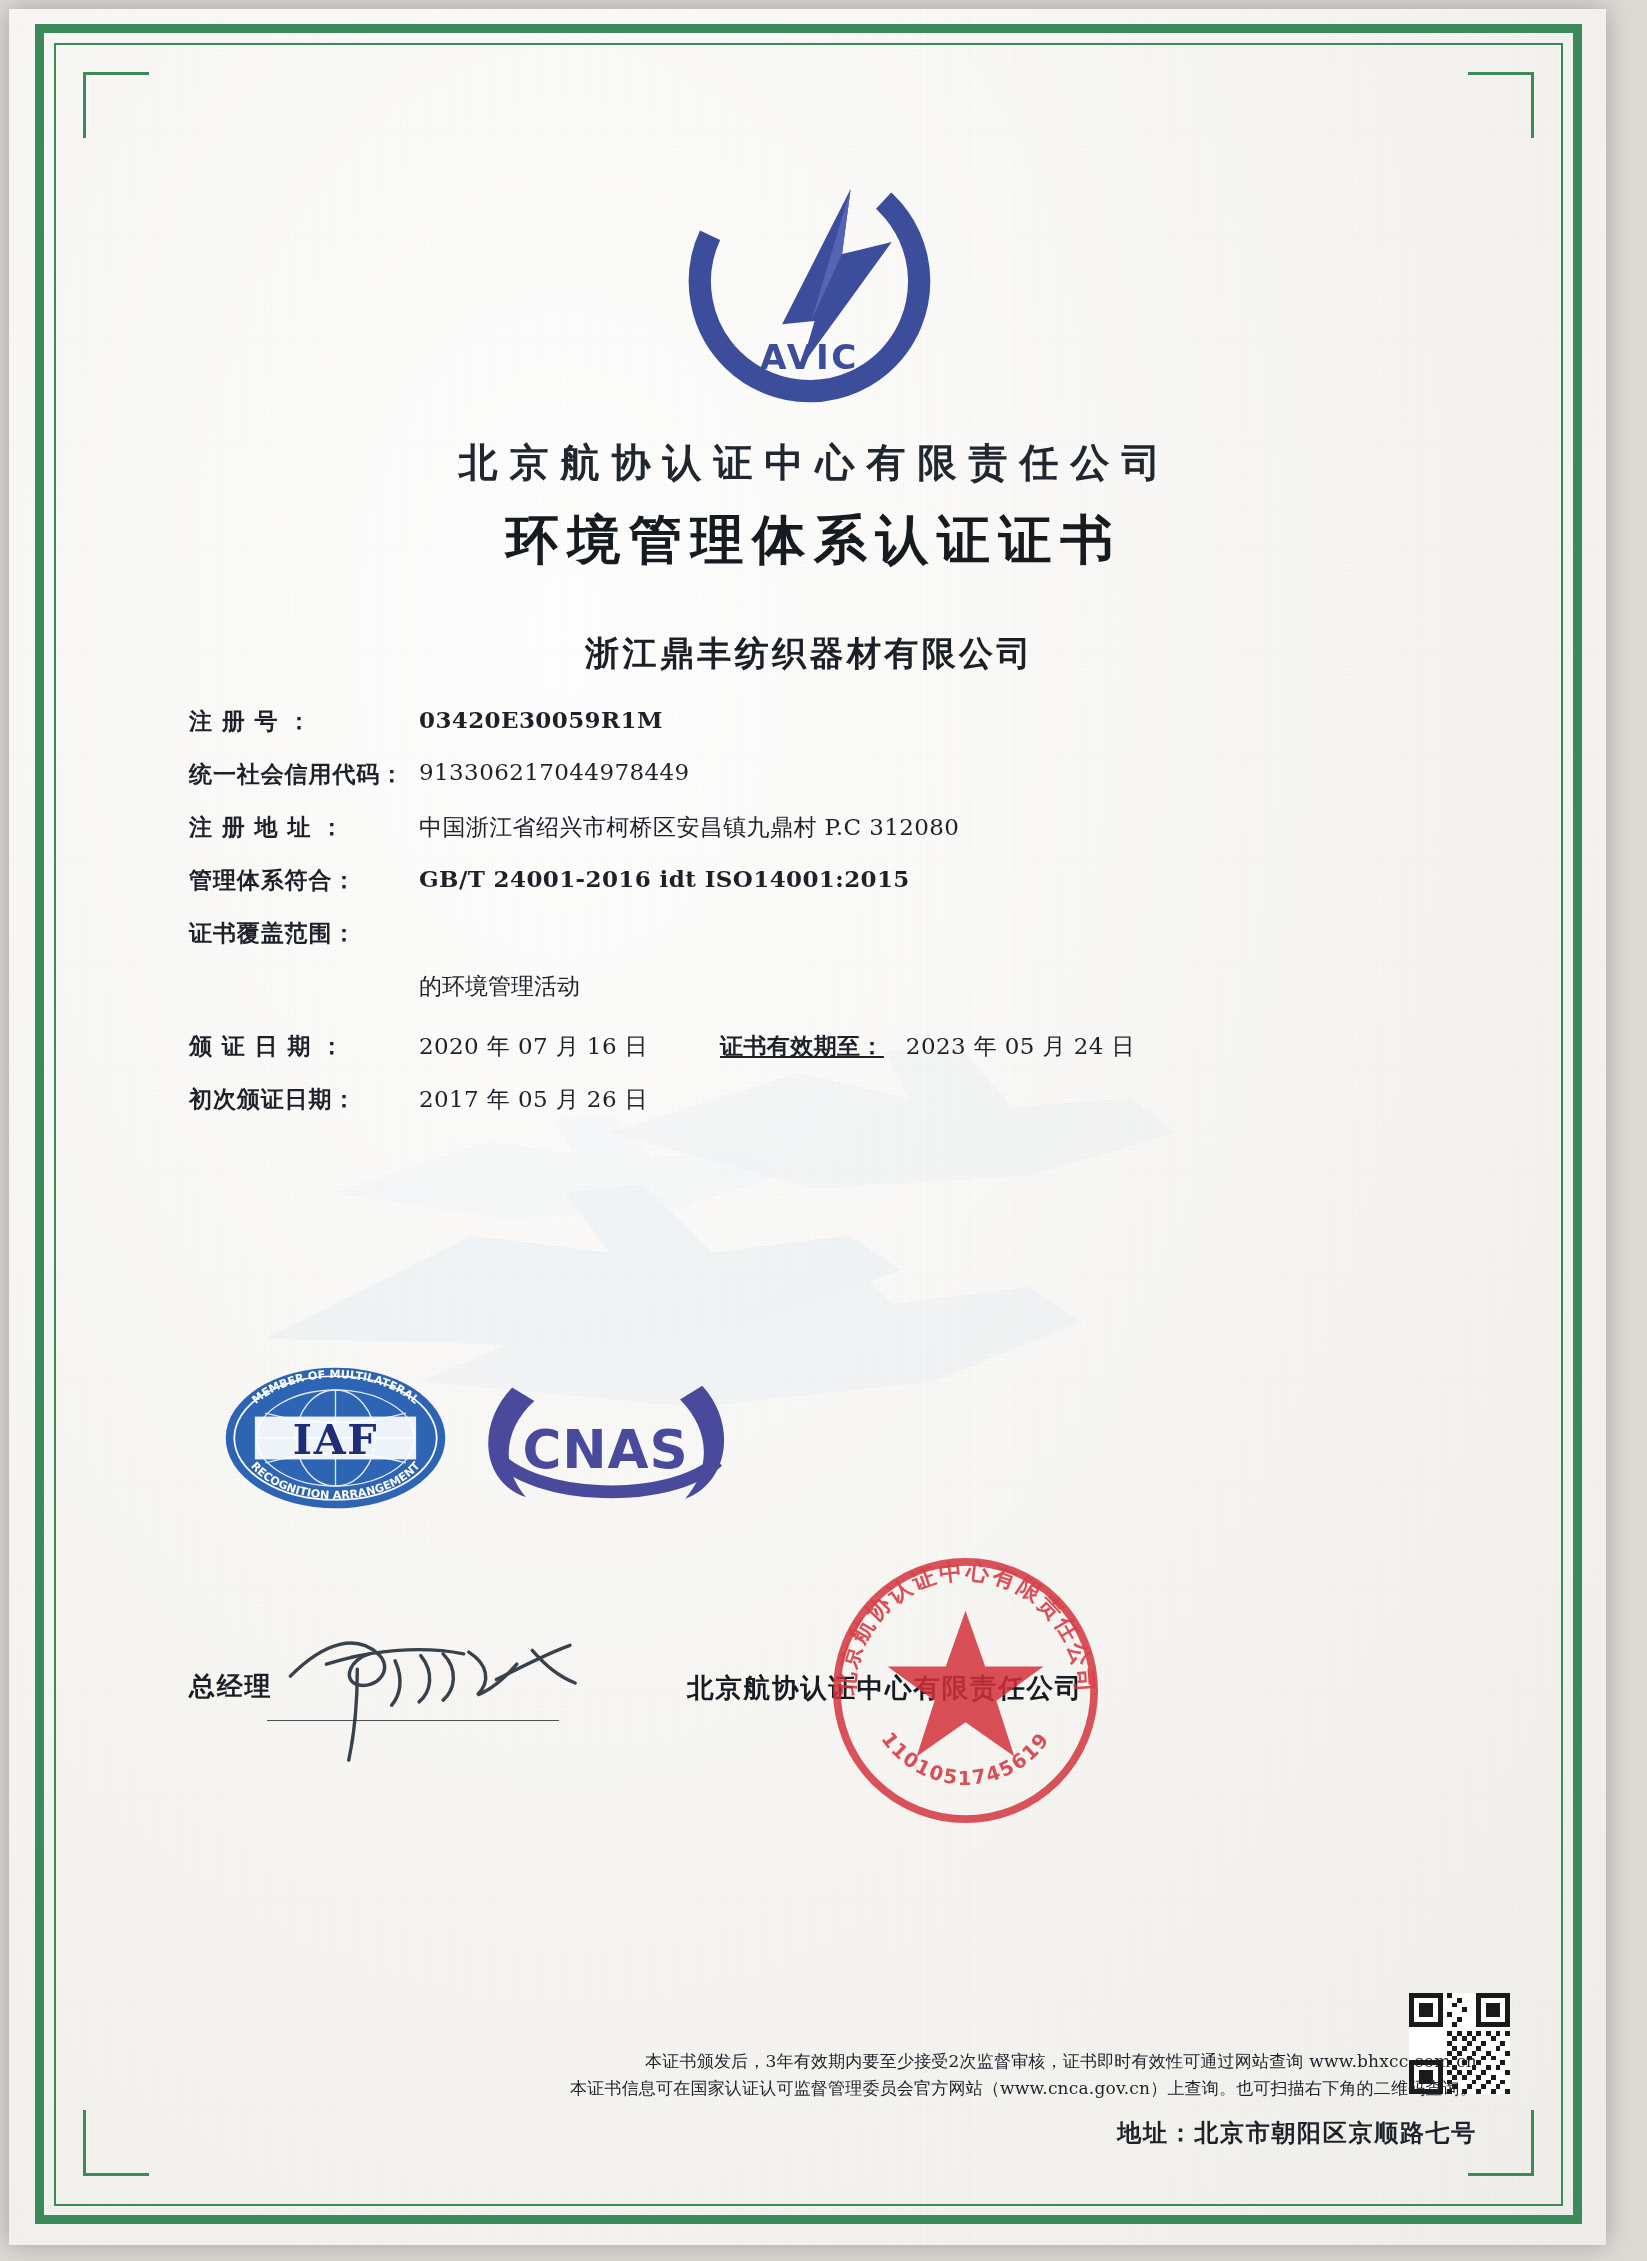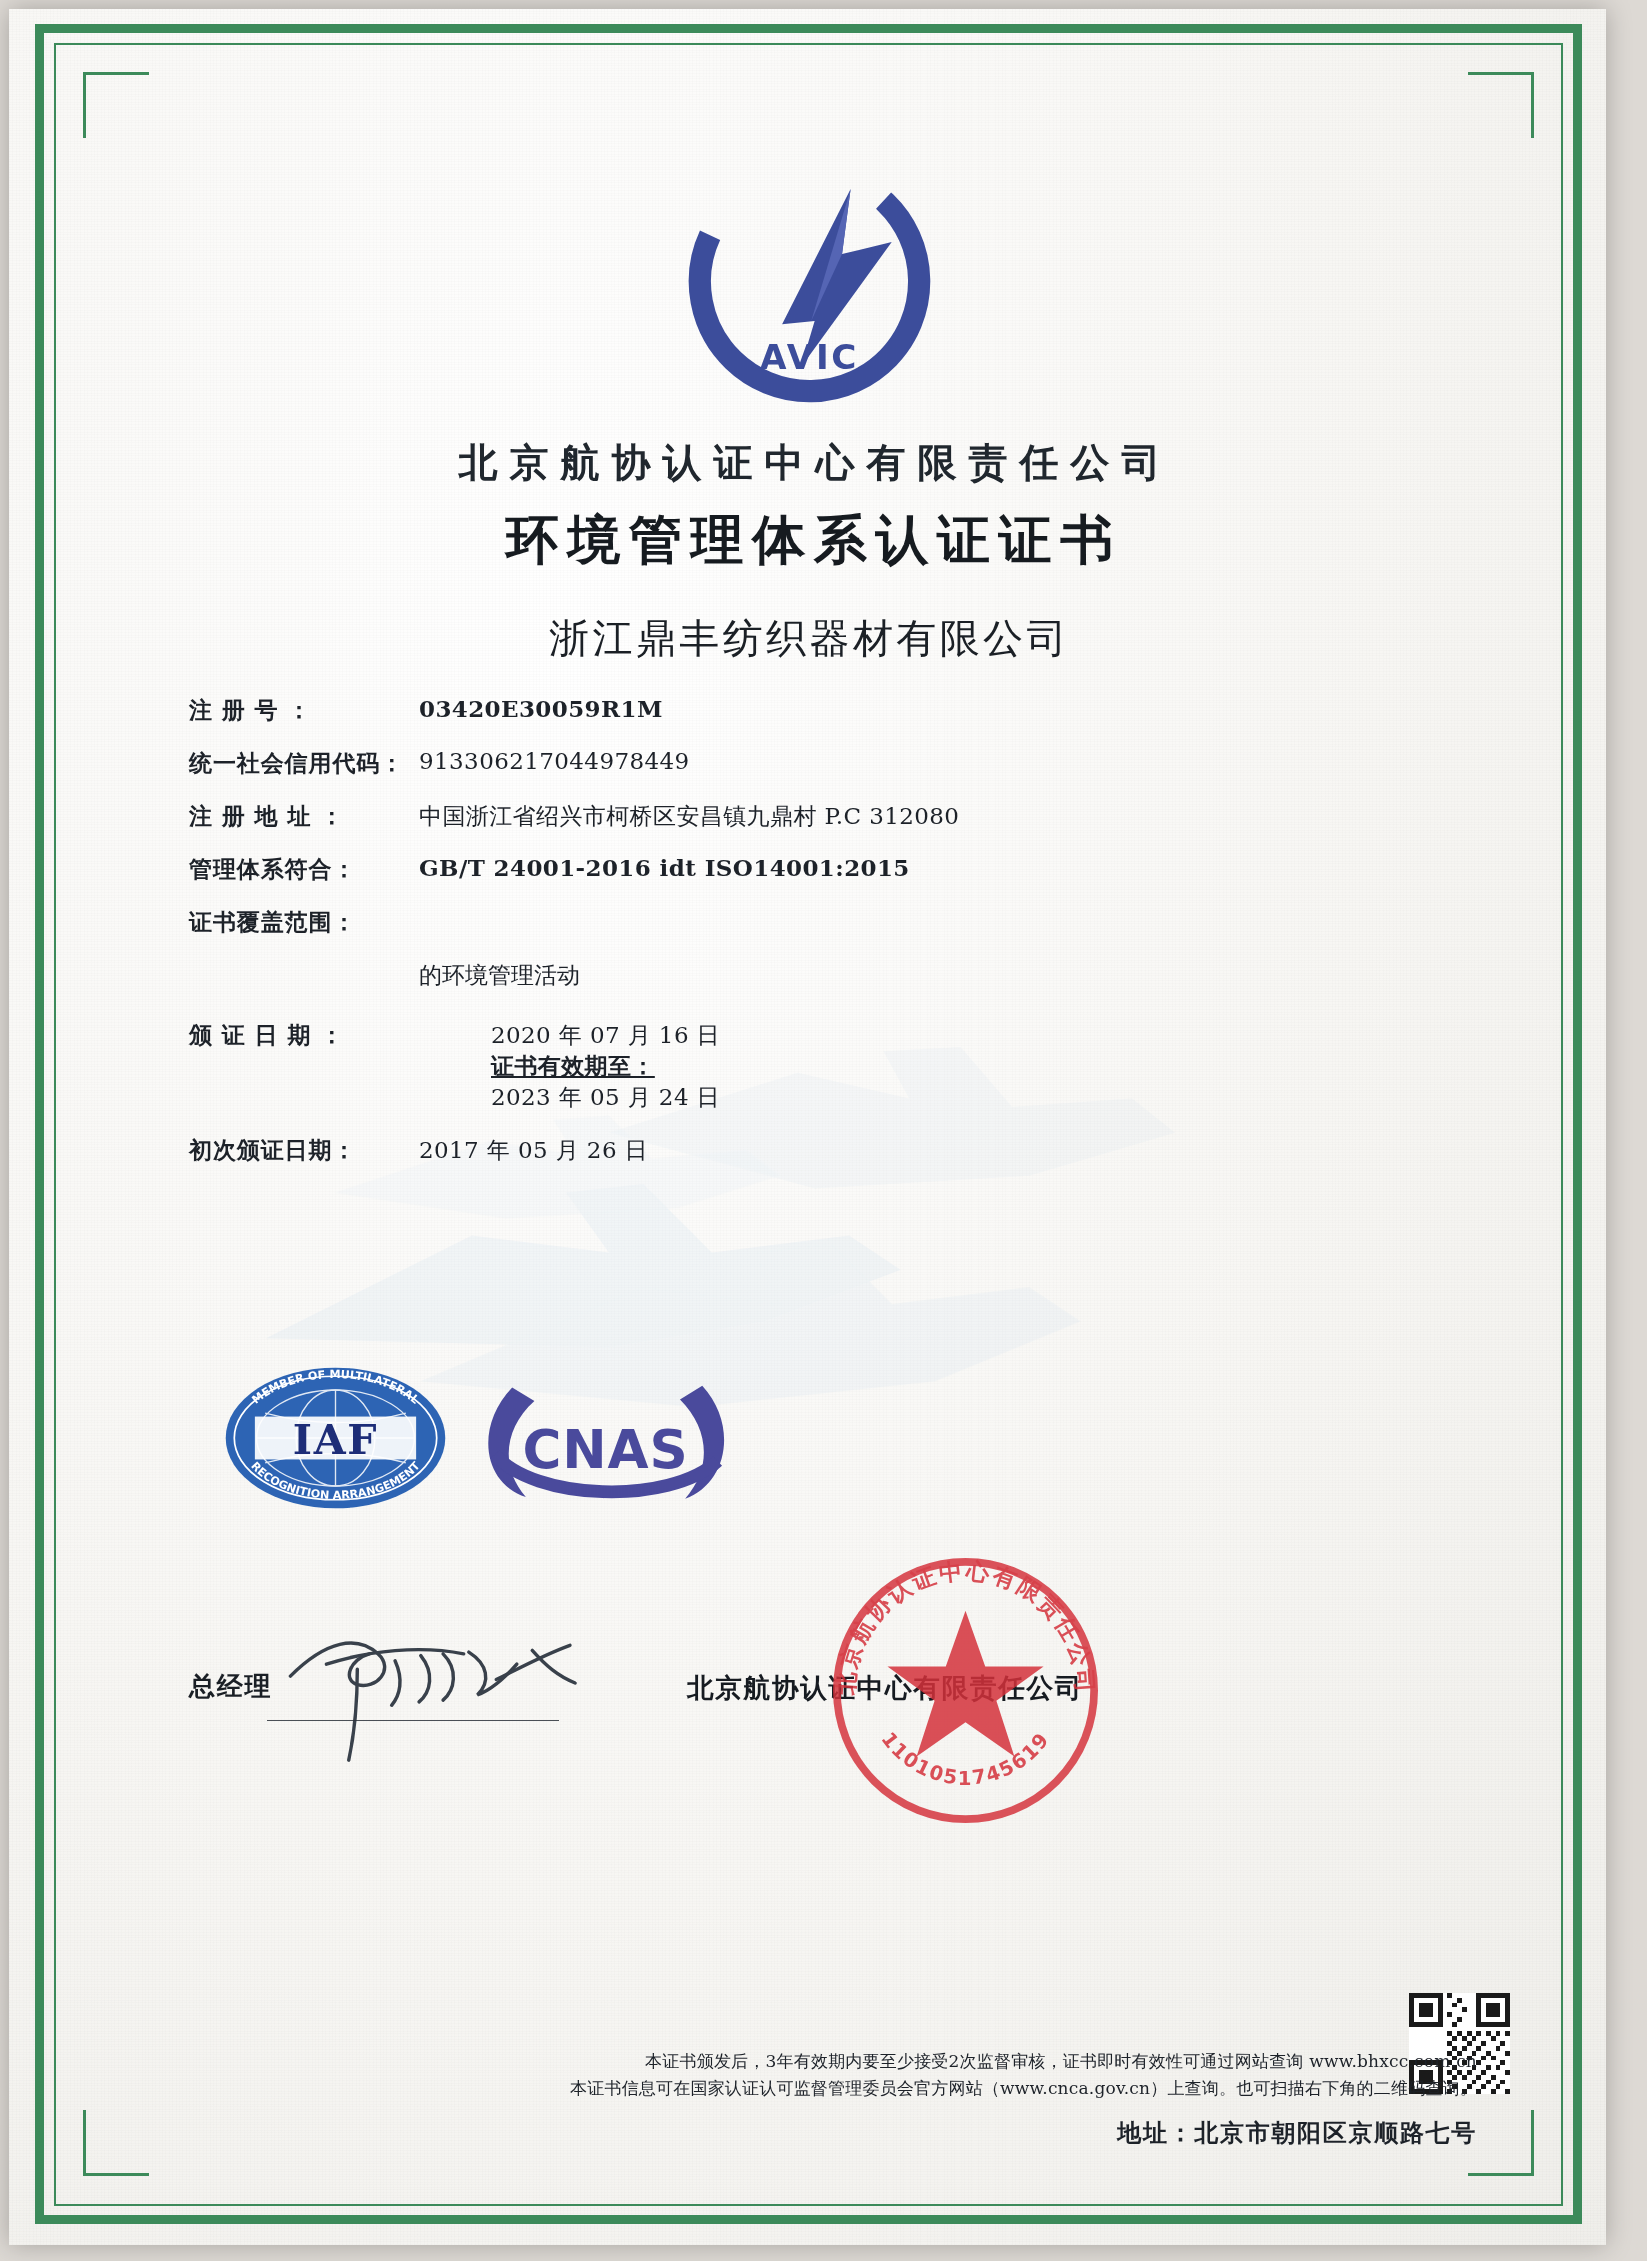--- a/index.html
+++ b/index.html
@@ -109,25 +109,25 @@
     margin-top: 15.4px;
     font-size: 53px;
     letter-spacing: 8.6px;
     color: #161b20;
     font-weight: 700;
     font-family: "DejaVu Sans", "Liberation Sans", sans-serif;
     text-indent: 8.6px;
   }
   .company {
     text-align: center;
-    margin-top: 34px;
-    font-size: 40px;
+    margin-top: 54px;
+    font-size: 34px;
     letter-spacing: 3.4px;
     color: #1b2026;
-    font-weight: 400;
+    font-weight: 700;
     font-family: "DejaVu Serif", "Liberation Serif", serif;
   }
 
   
   .fields {
     margin-top: 29px;
     padding-left: 94px;
     padding-right: 34px;
   }
   .row {
@@ -153,21 +153,20 @@
   .value.bold { font-weight: 700; letter-spacing: 0.4px; }
   .scope-line2 {
     margin-top: 12px;
     padding-left: 230px;
     font-size: 23px;
     color: #1d2229;
   }
   .dates-row .value {
     display: flex;
     align-items: baseline;
-    flex-direction: column;
   }
   .dates-row .date-issue { white-space: nowrap; }
   .dates-row .expiry-label {
     margin-left: 72px;
     font-weight: 600;
     white-space: nowrap;
     text-decoration: underline;
   }
   .dates-row .date-expiry { margin-left: 22px; white-space: nowrap; }
 

